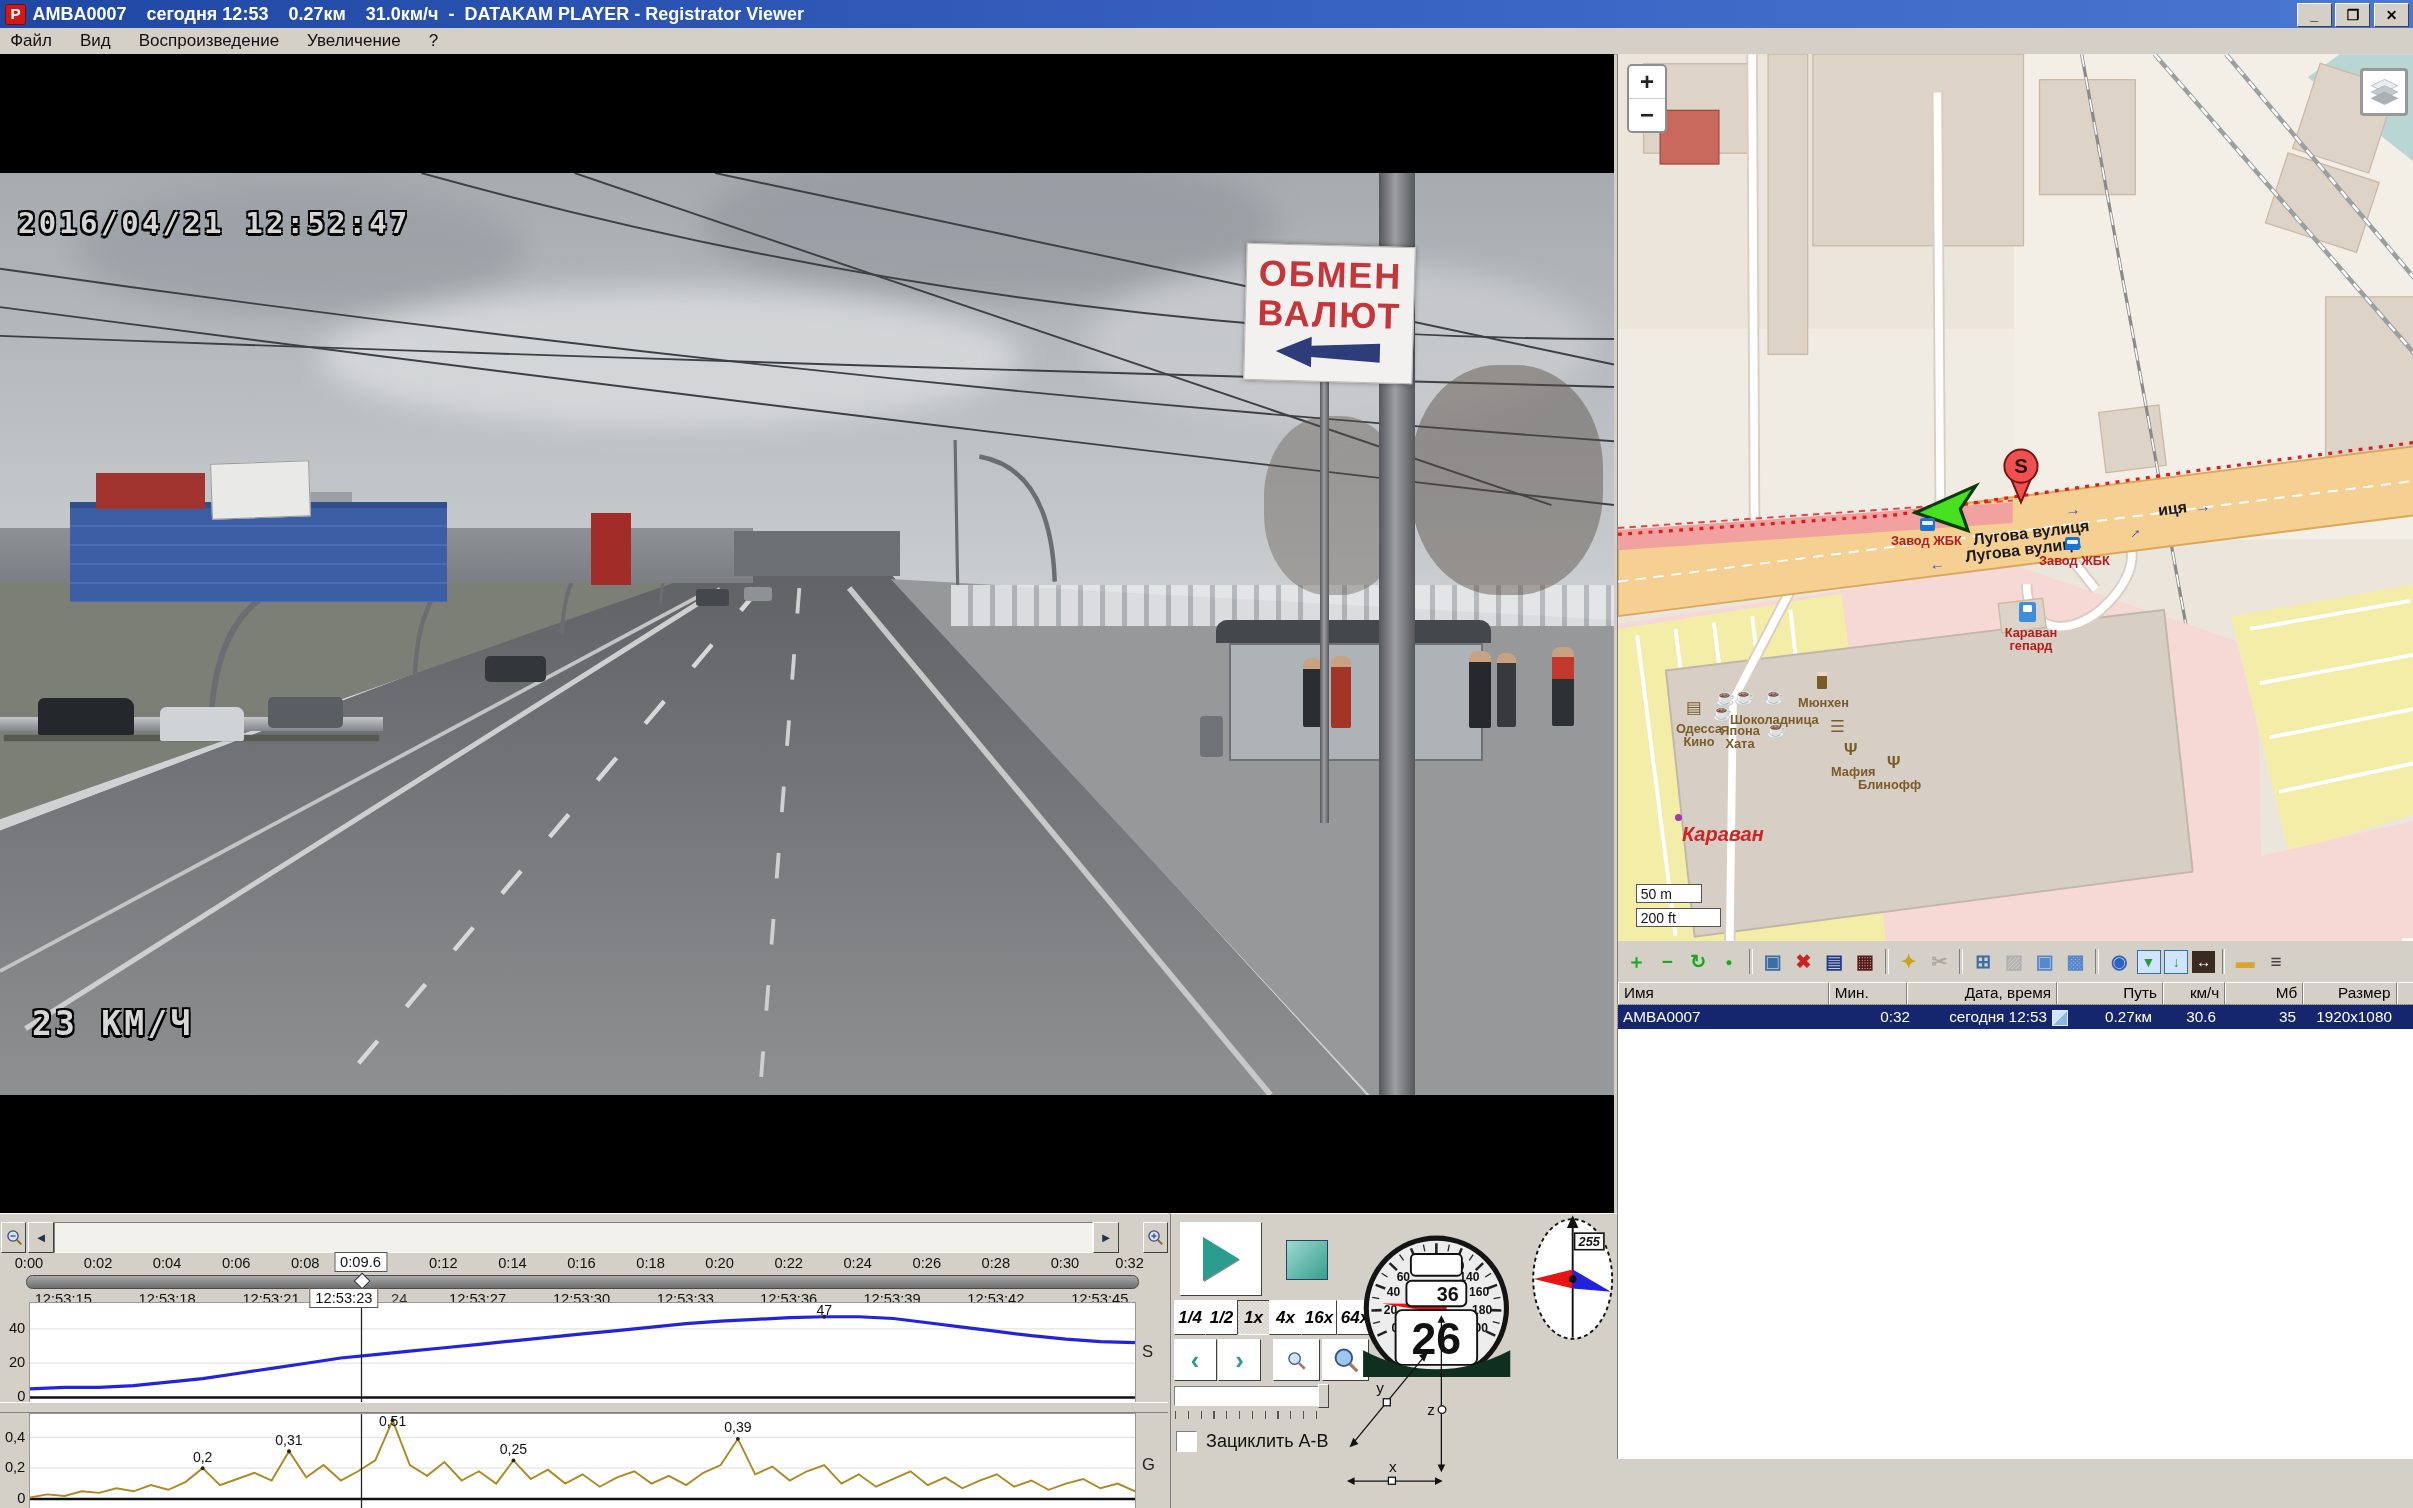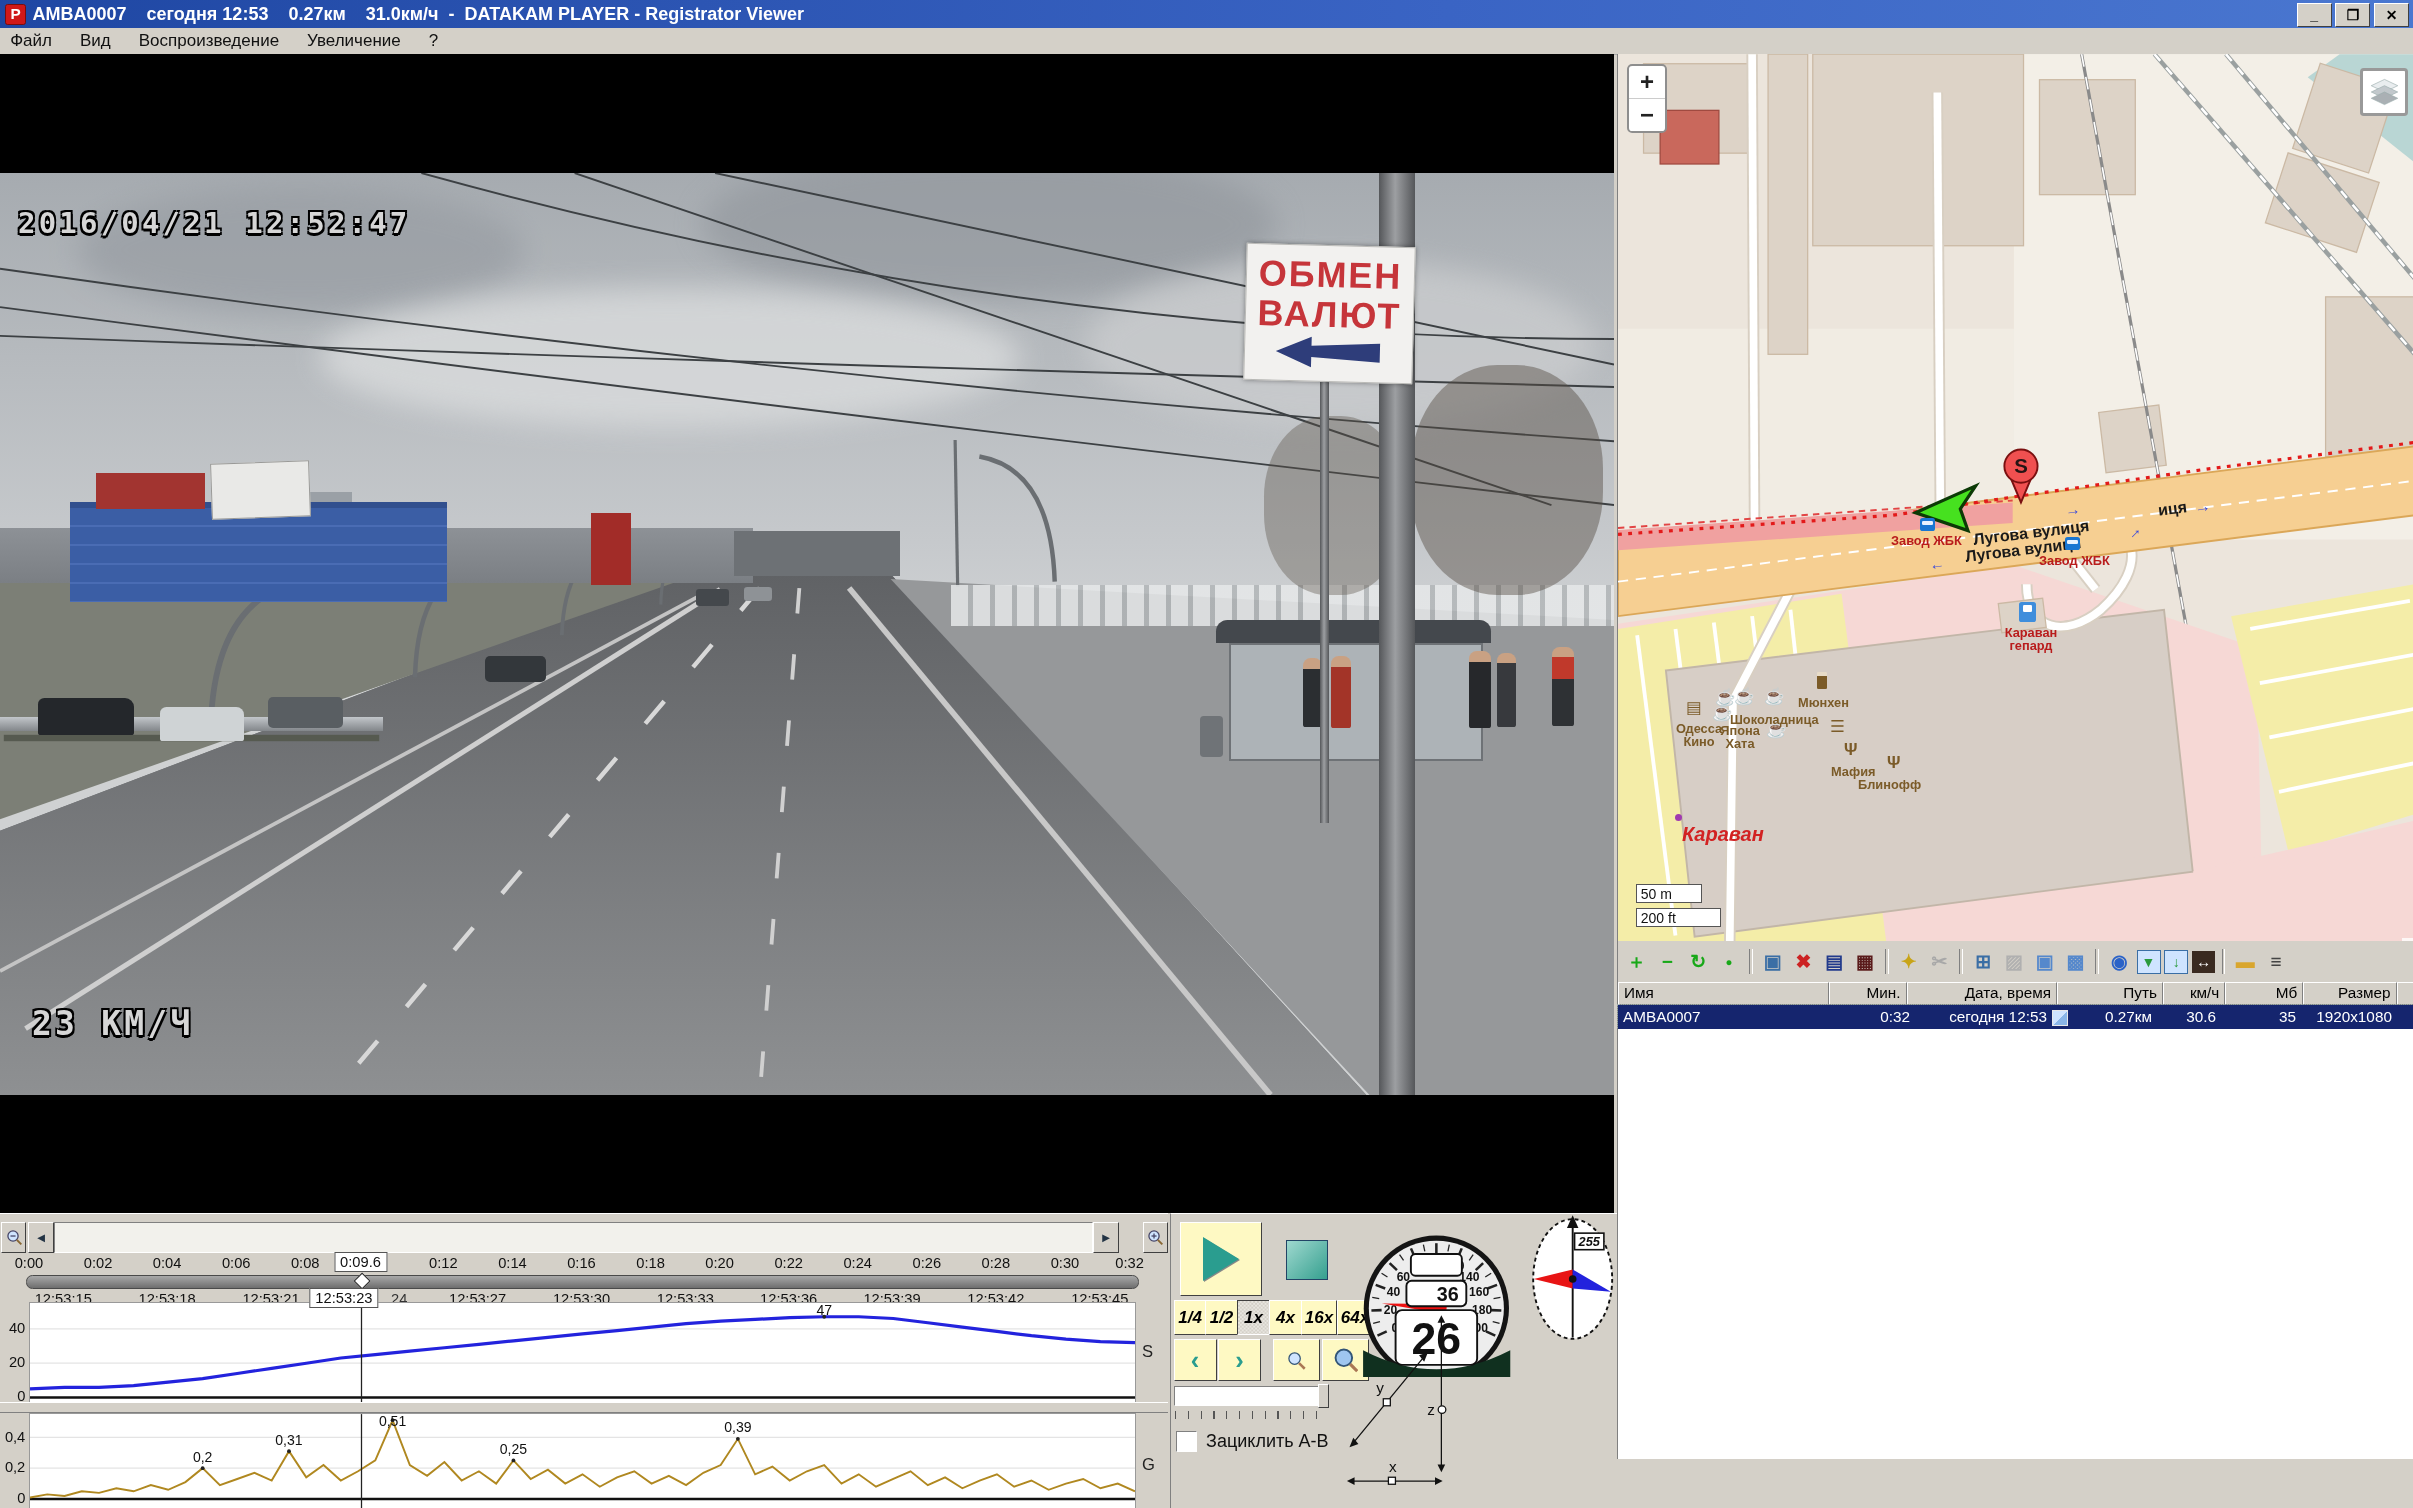--- a/index.html
+++ b/index.html
@@ -57,21 +57,21 @@
   .slider{position:absolute;left:25.5px;top:61px;width:1111px;height:11.5px;background:linear-gradient(#a9a9a9,#6e6e6e);border:1.3px solid #4a4a4a;border-radius:6.4px;}
   .diamond{position:absolute;width:10.2px;height:10.2px;background:#fff;border:1.3px solid #222;transform:rotate(45deg);top:-1.3px;}
   .times{position:absolute;left:29px;top:77px;width:1105px;height:22px;font-size:14.7px;color:#111;}
   .times span{position:absolute;transform:translateX(-50%);}
   .ylab{position:absolute;width:24px;text-align:right;font-size:14.7px;color:#111;}
   .serlab{position:absolute;left:1142px;width:23px;font-size:16.6px;color:#222;}
   .splitter{position:absolute;left:0;top:188px;width:1168px;height:9px;background:#d4d0c8;border-top:1.3px solid #fff;border-bottom:1.3px solid #808080;}
   .chartbg{position:absolute;left:29px;width:1105px;background:#fff;border:0.6px solid #999;}
   
   .ctlpanel{left:1170px;top:1213px;width:446px;height:295px;background:#d4d0c8;border-left:1.9px solid #808080;border-top:1.9px solid #fff;}
-  .b3{background:#fef9c3;border:1.9px solid;border-color:#fff #404040 #404040 #fff;display:flex;align-items:center;justify-content:center;}
+  .b3{background:#ffffff;border:1.9px solid;border-color:#fff #404040 #404040 #fff;display:flex;align-items:center;justify-content:center;}
   .pressed{border-color:#404040 #fff #fff #404040;background:repeating-conic-gradient(#e8e6e0 0 25%,#d4d0c8 0 50%) 0 0/3.8px 3.8px;}
   .spdbtn{position:absolute;top:86px;height:33px;font-size:17px;font-weight:bold;font-style:italic;}
   .tri{width:0;height:0;border-style:solid;}
   .chk{position:absolute;left:5.1px;top:217px;display:flex;align-items:center;gap:9px;font-size:18px;color:#111;}
   .chkbox{width:19px;height:19px;background:#fff;border:1.3px solid;border-color:#808080 #fff #fff #808080;}
   svg text{font-family:"Liberation Sans",sans-serif;}
 </style>
 </head>
 <body>
 
@@ -340,21 +340,21 @@
     <span class="ticon" style="color:#2a9a3c;background:#cfe4ff;border:1.3px solid #3a6ea5;width:22px;height:22px;font-size:14px;">↓</span>
     <span class="ticon" style="color:#fff;background:#3a2a20;width:23px;height:22px;font-size:15.3px;">↔</span>
     <span class="tsep"></span>
     <span class="ticon" style="color:#d9a62e;">▬</span>
     <span class="ticon" style="color:#444;">≡</span>
   </div>
 
   <div class="abs ftable">
     <div class="frow">
       <div class="fh" style="width:217px;">Имя</div>
-      <div class="fh" style="width:80px;text-align:right;">Мин.</div>
+      <div class="fh" style="width:80px;text-align:left;">Мин.</div>
       <div class="fh" style="width:155px;text-align:right;">Дата, время</div>
       <div class="fh" style="width:109px;text-align:right;">Путь</div>
       <div class="fh" style="width:64px;text-align:right;">км/ч</div>
       <div class="fh" style="width:80px;text-align:right;">Мб</div>
       <div class="fh" style="width:96px;text-align:right;">Размер</div>
       <div class="fh" style="width:18.5px;"></div>
     </div>
     <div class="frow fsel">
       <div class="fc" style="width:217px;">AMBA0007</div>
       <div class="fc" style="width:80px;text-align:right;">0:32</div>

